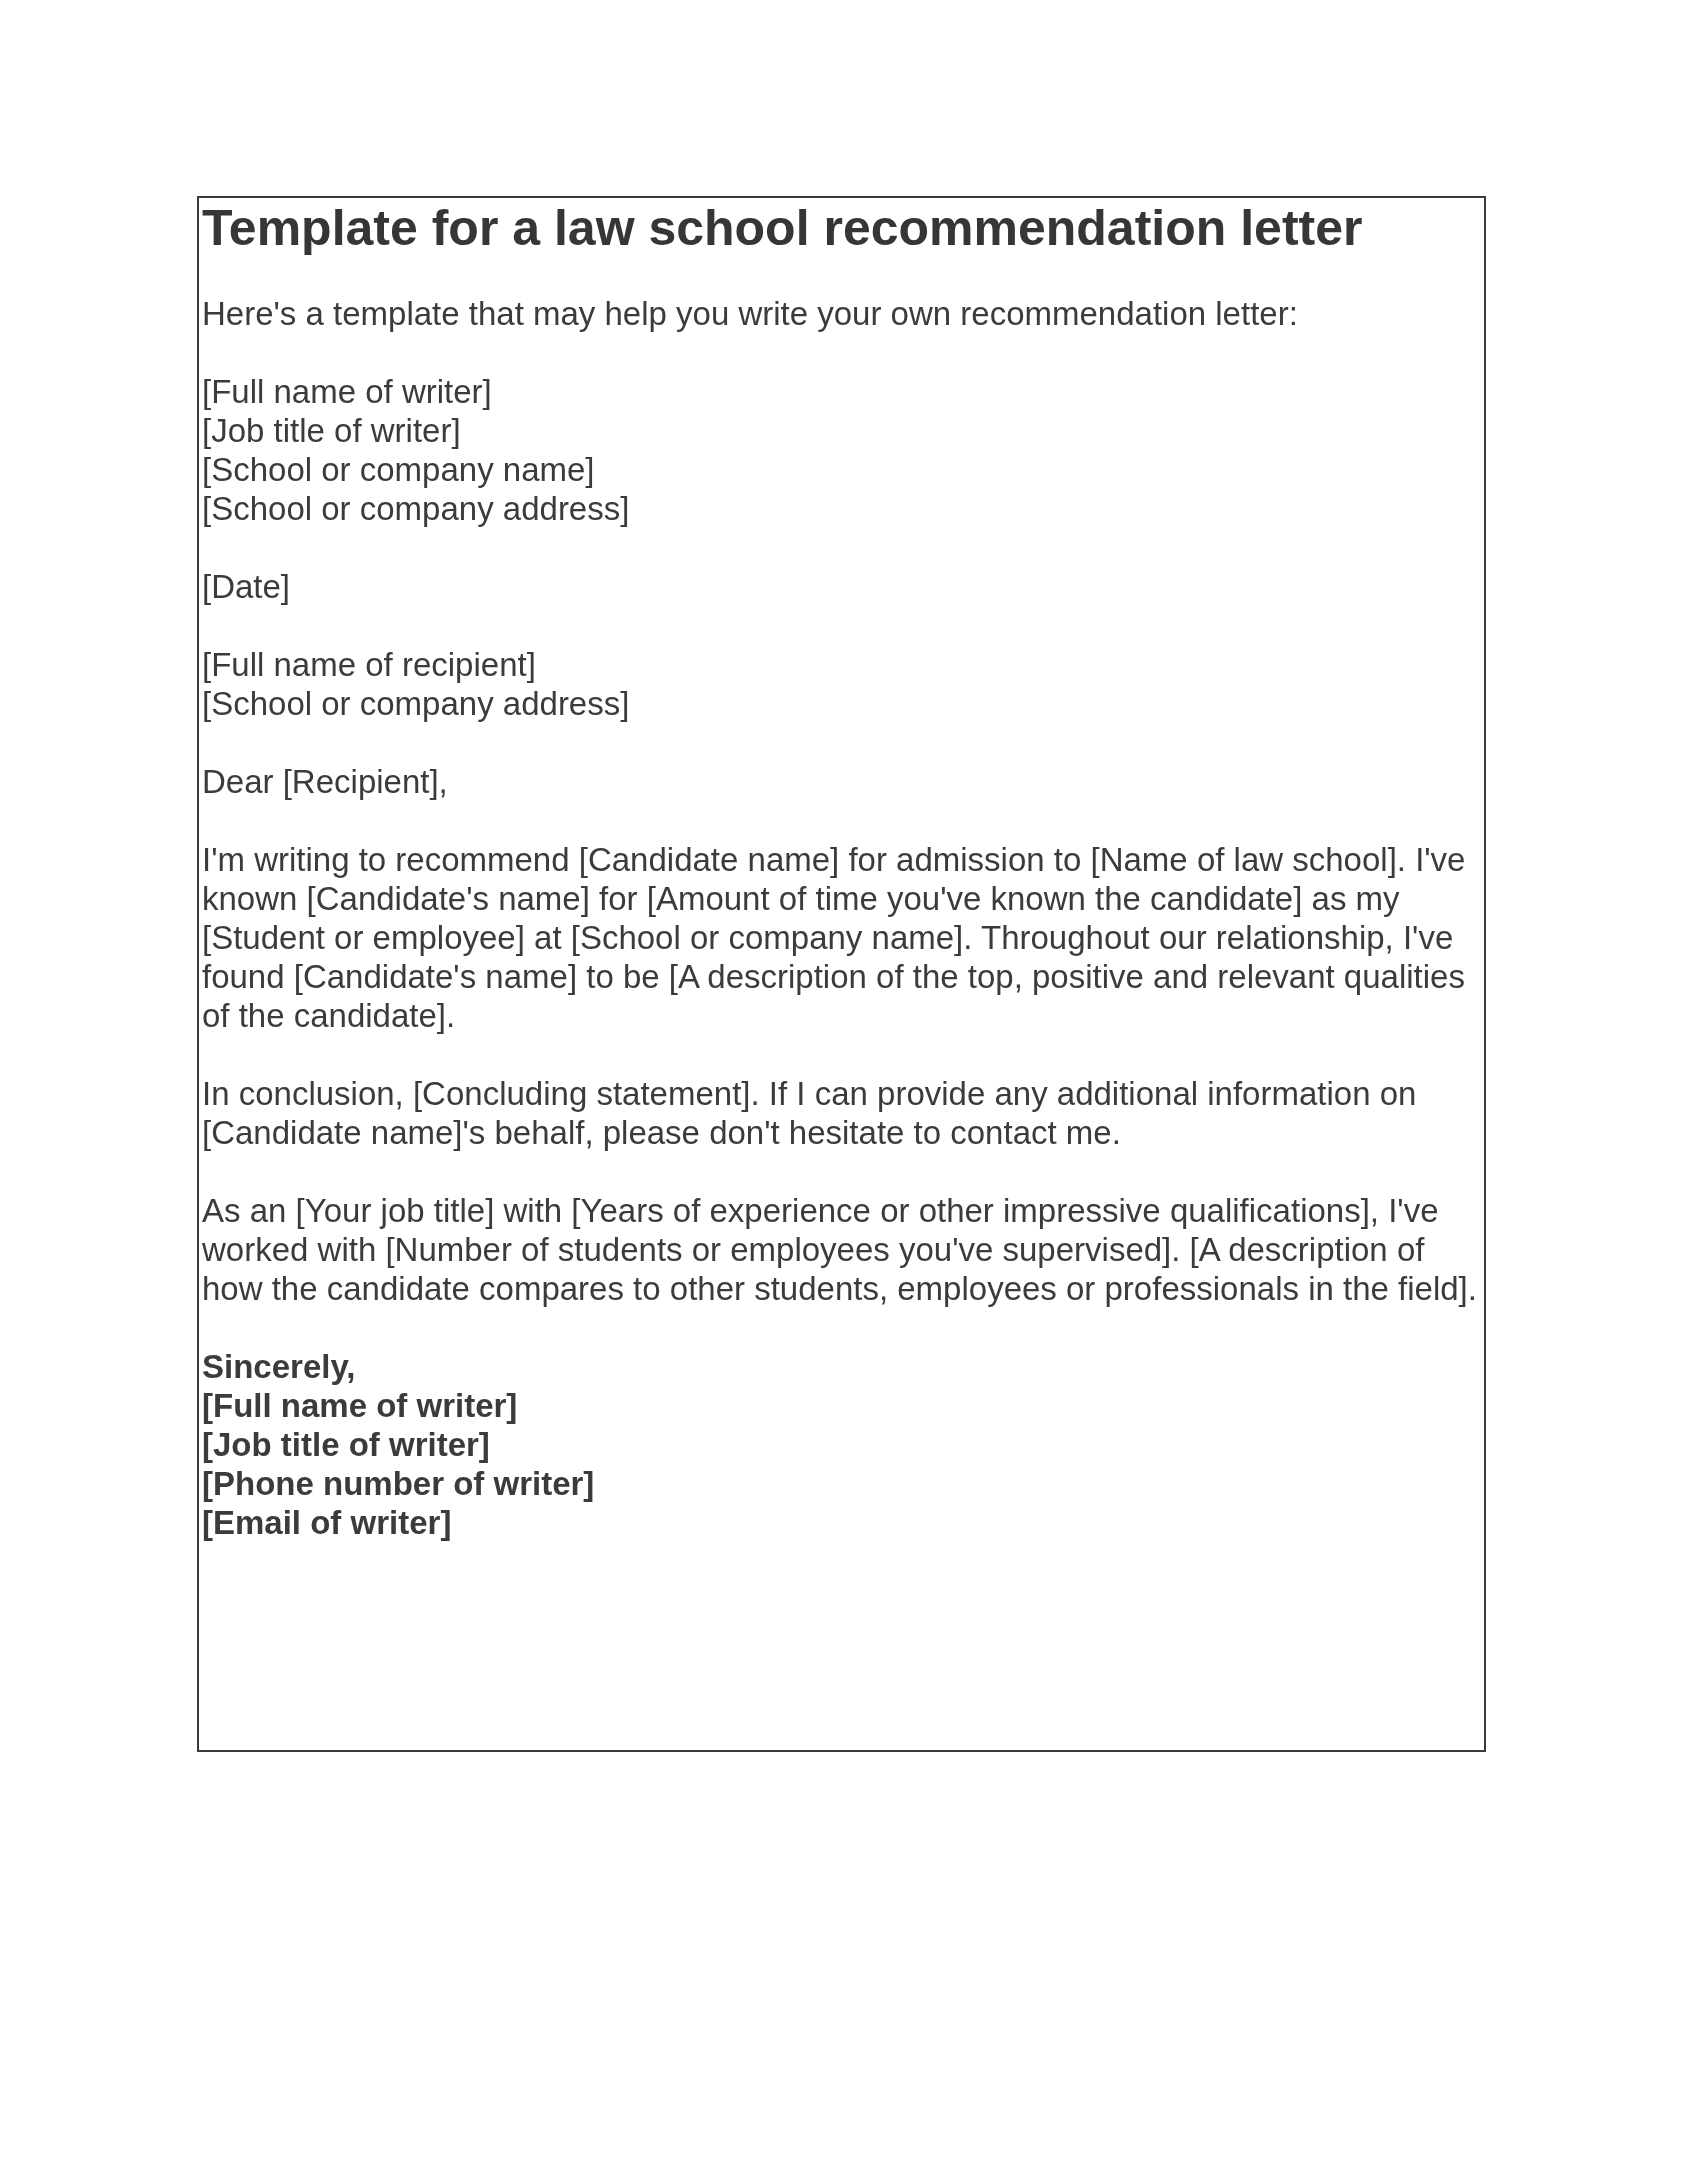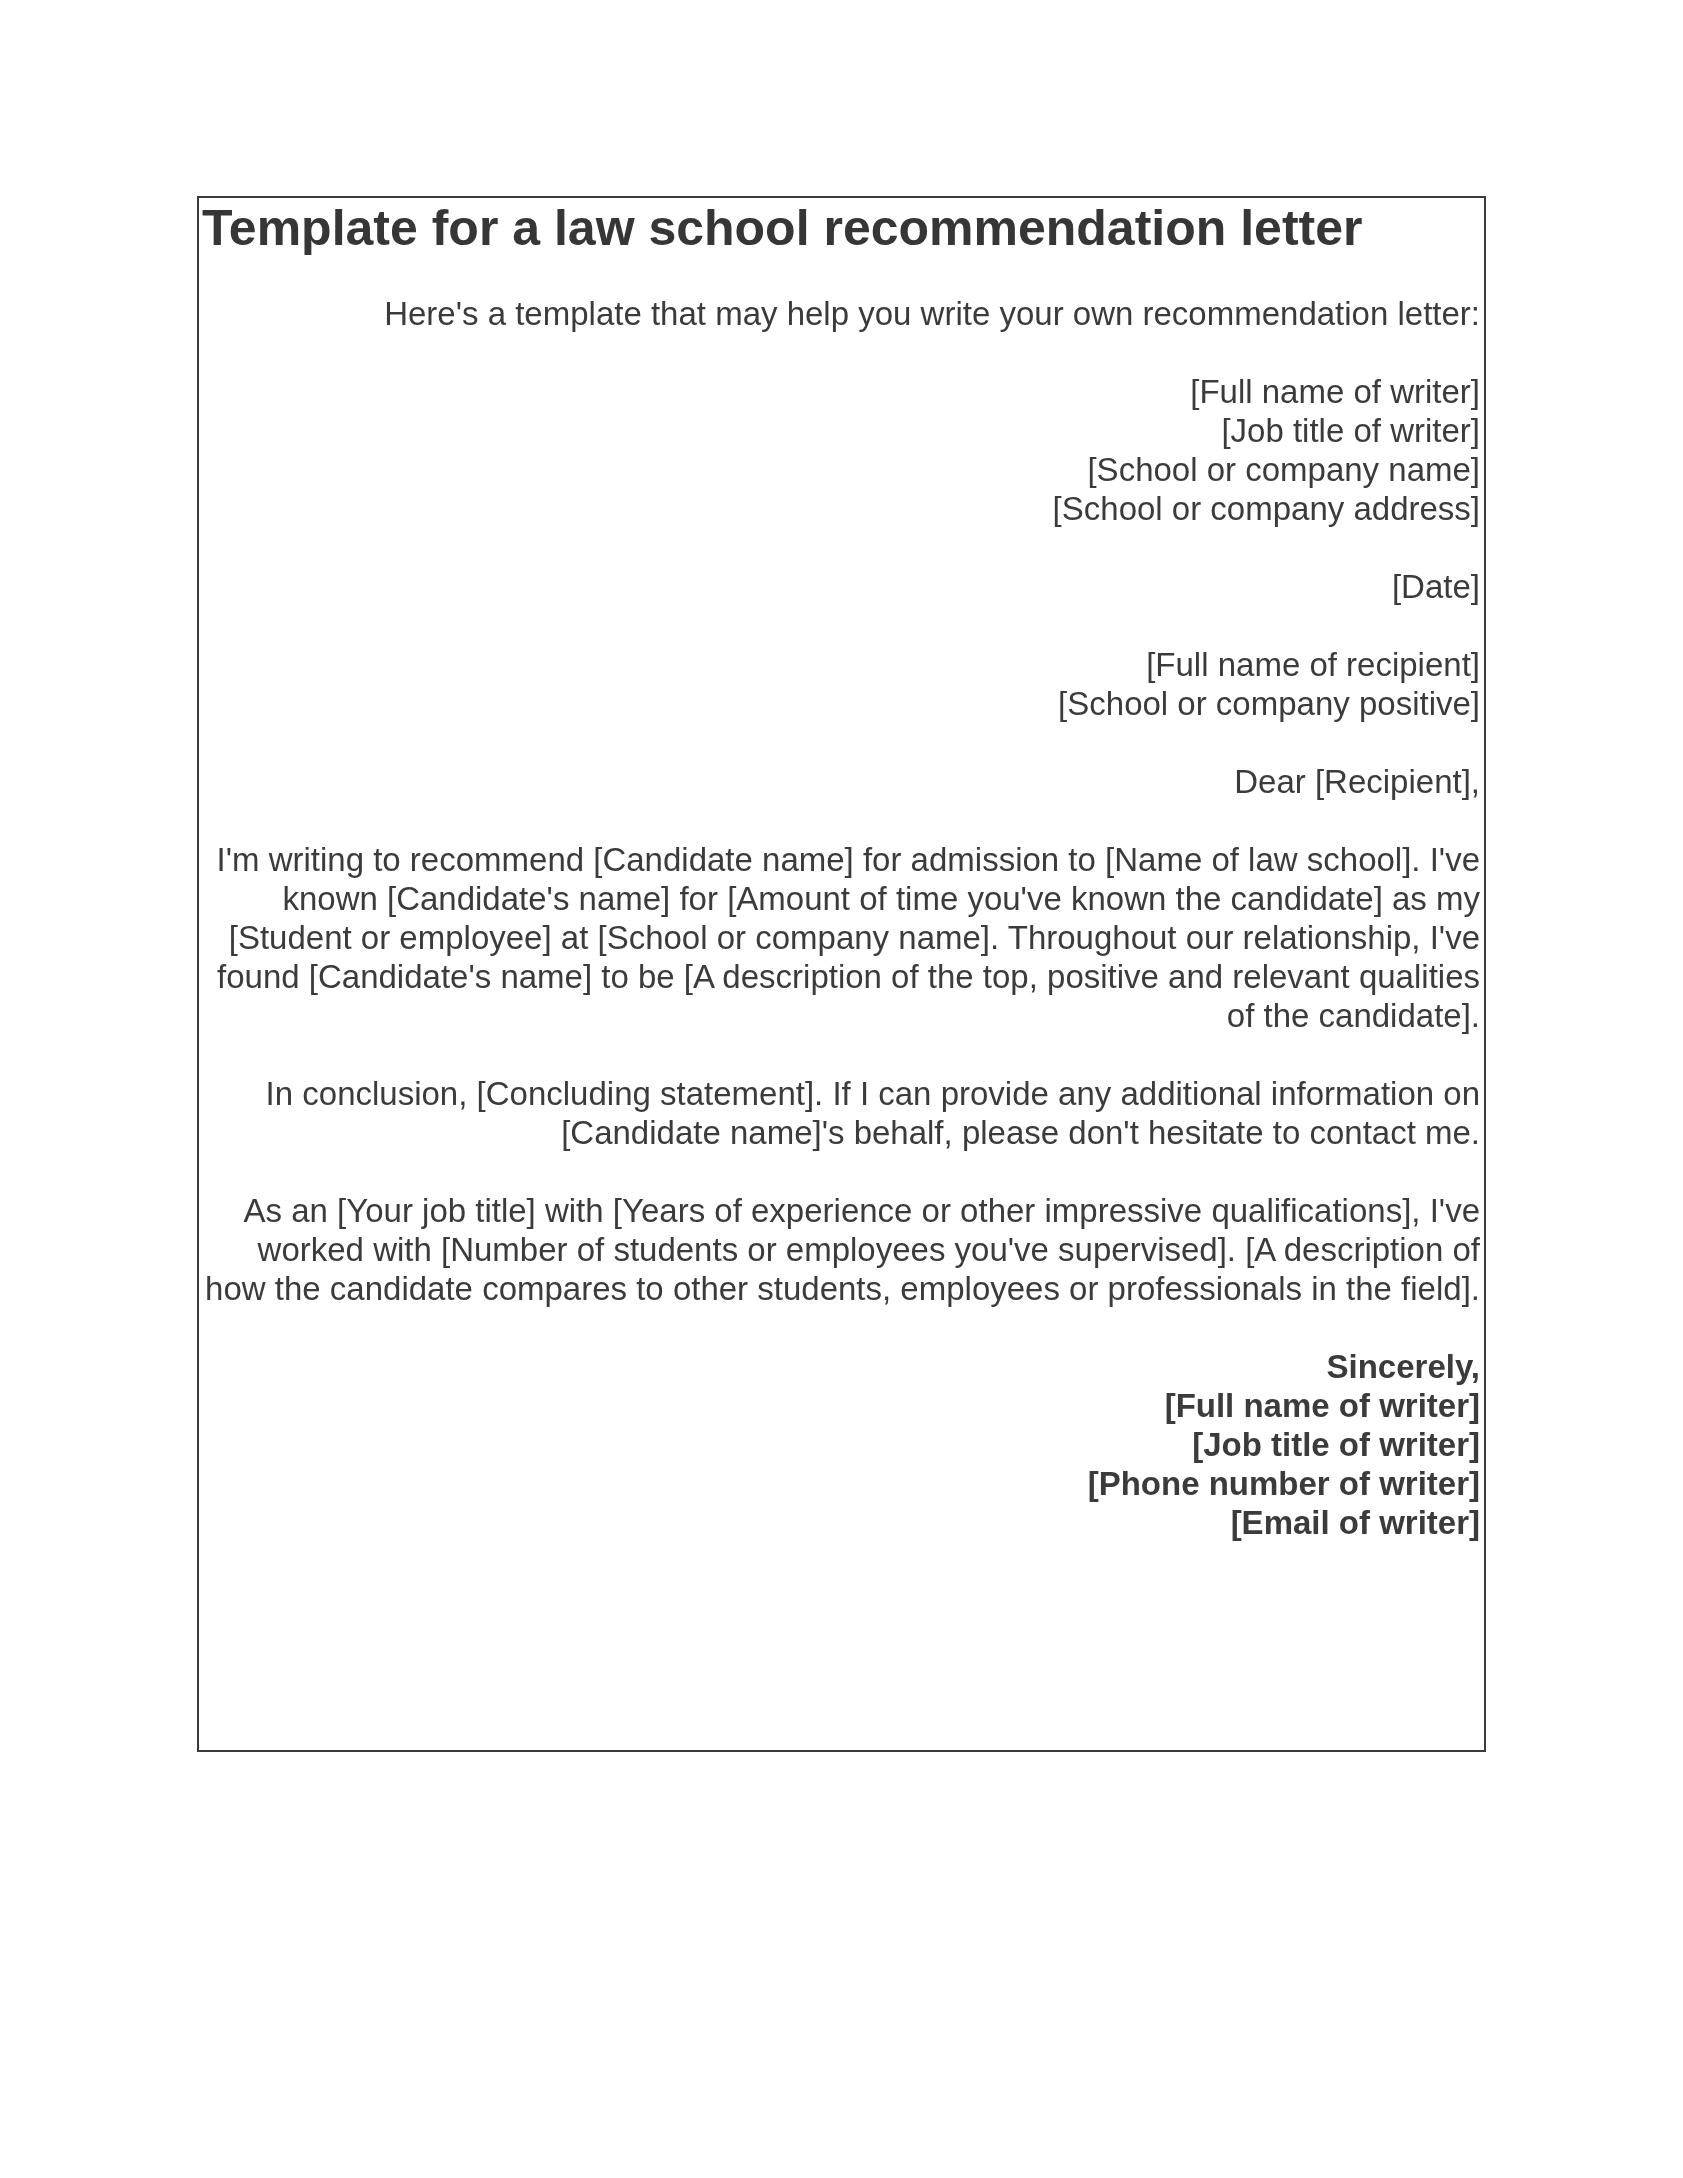--- a/index.html
+++ b/index.html
@@ -32,21 +32,20 @@
     margin: 0 0 36px 0;
     font-size: 50px;
     line-height: 59px;
     font-weight: bold;
     color: #363636;
     letter-spacing: 0px;
   }
   .para {
     margin: 0 0 39px 0;
     white-space: pre-line;
-    text-align: right;
   }
   .para:last-child {
     margin-bottom: 0;
     font-weight: bold;
   }
 </style>
 </head>
 <body>
 
 <div class="page">
@@ -57,21 +56,21 @@
     <div class="para">Here's a template that may help you write your own recommendation letter:</div>
 
     <div class="para">[Full name of writer]
 [Job title of writer]
 [School or company name]
 [School or company address]</div>
 
     <div class="para">[Date]</div>
 
     <div class="para">[Full name of recipient]
-[School or company positive]</div>
+[School or company address]</div>
 
     <div class="para">Dear [Recipient],</div>
 
     <div class="para">I'm writing to recommend [Candidate name] for admission to [Name of law school]. I've
 known [Candidate's name] for [Amount of time you've known the candidate] as my
 [Student or employee] at [School or company name]. Throughout our relationship, I've
 found [Candidate's name] to be [A description of the top, positive and relevant qualities
 of the candidate].</div>
 
 

